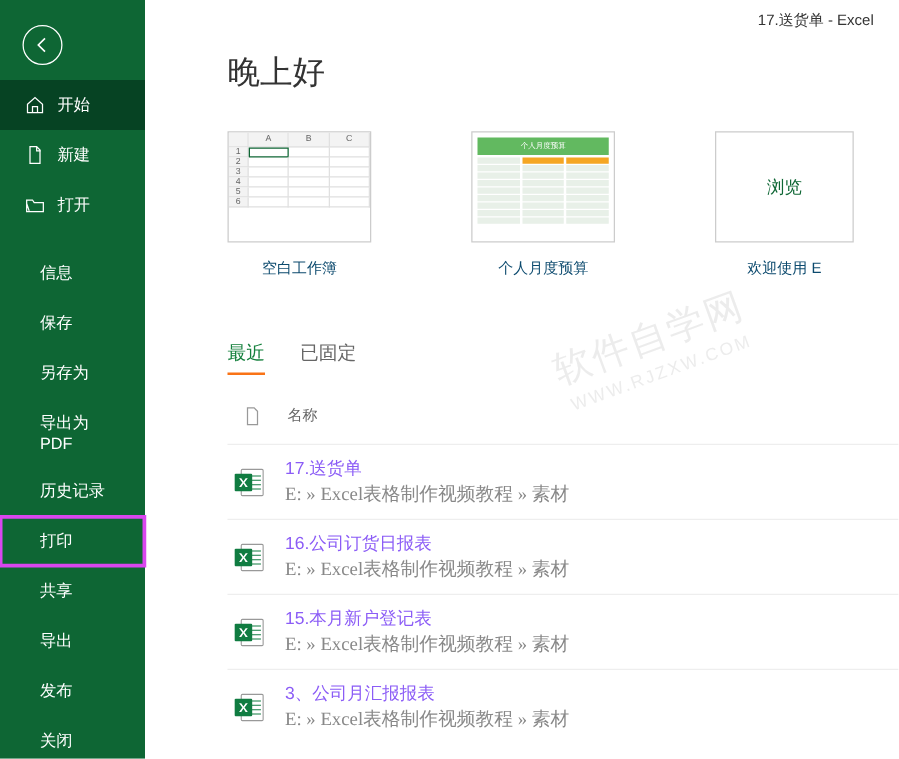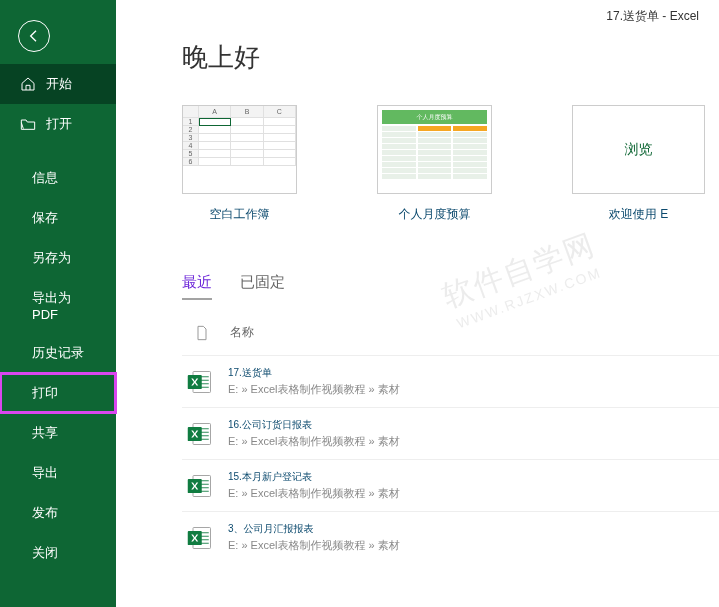--- a/index.html
+++ b/index.html
@@ -129,21 +129,21 @@
       margin-bottom: 1px;
     }
     .budget-cell {
       background: #e8f0e8;
       height: 5px;
       flex: 1;
     }
     .budget-cell.orange { background: #f5a623; }
     .browse-template {
       border: 1px solid #ccc;
-      width: 133px;
+      width: 111px;
       height: 89px;
       display: flex;
       align-items: center;
       justify-content: center;
       color: #0e6634;
       font-size: 14px;
       cursor: pointer;
       margin-bottom: 12px;
     }
     
@@ -153,22 +153,22 @@
       border-bottom: 0;
       margin-bottom: 18px;
     }
     .tab {
       font-size: 15px;
       color: #666;
       padding-bottom: 6px;
       cursor: pointer;
     }
     .tab.active {
-      color: #6d28d9;
-      border-bottom: 2px solid #a3a3a3;
+      color: #15803d;
+      border-bottom: 2px solid #f97316;
       font-weight: 500;
     }
     .file-list-header {
       display: flex;
       align-items: center;
       gap: 20px;
       color: #666;
       font-size: 12px;
       padding: 6px 0 14px 12px;
     }
@@ -181,27 +181,28 @@
       border-top: 1px solid #eee;
     }
     .file-icon {
       width: 28px;
       height: 28px;
       position: relative;
       flex-shrink: 0;
     }
     .file-info { flex: 1; }
     .file-name {
-      font-size: 10px;
-      color: #0c4a6e;
+      font-size: 14px;
+      color: #8b5cf6;
       margin-bottom: 2px;
     }
     .file-path {
-      font-size: 11px;
+      font-size: 15px;
       color: #888;
+      font-family: Liberation Serif, serif;
     }
     .watermark {
       position: absolute;
       top: 250px;
       left: 300px;
       transform: rotate(-20deg);
       font-size: 30px;
       color: rgba(200,200,200,0.35);
       pointer-events: none;
       letter-spacing: 2px;
@@ -224,20 +225,28 @@
       </svg>
   </div>
 
   <div class="sidebar-item active">
     <span class="sidebar-icon">
       <svg viewBox="0 0 24 24">
           <path fill="none" stroke="#fff" stroke-width="1.5" d="M3 11l9-8 9 8v10H3z M9 21v-7h6v7"></path>
         </svg>
     </span>
     <span>开始</span>
+  </div>
+  <div class="sidebar-item">
+    <span class="sidebar-icon">
+      <svg viewBox="0 0 24 24">
+          <path fill="none" stroke="#fff" stroke-width="1.5" d="M6 2h8l4 4v16H6z M14 2v5h5"></path>
+        </svg>
+    </span>
+    <span>新建</span>
   </div>
   <div class="sidebar-item">
     <span class="sidebar-icon">
       <svg viewBox="0 0 24 24">
           <path fill="none" stroke="#fff" stroke-width="1.5" d="M2 6h7l2 3h11v11H2z M2 10l3 9"></path>
         </svg>
     </span>
     <span>打开</span>
   </div>
 

